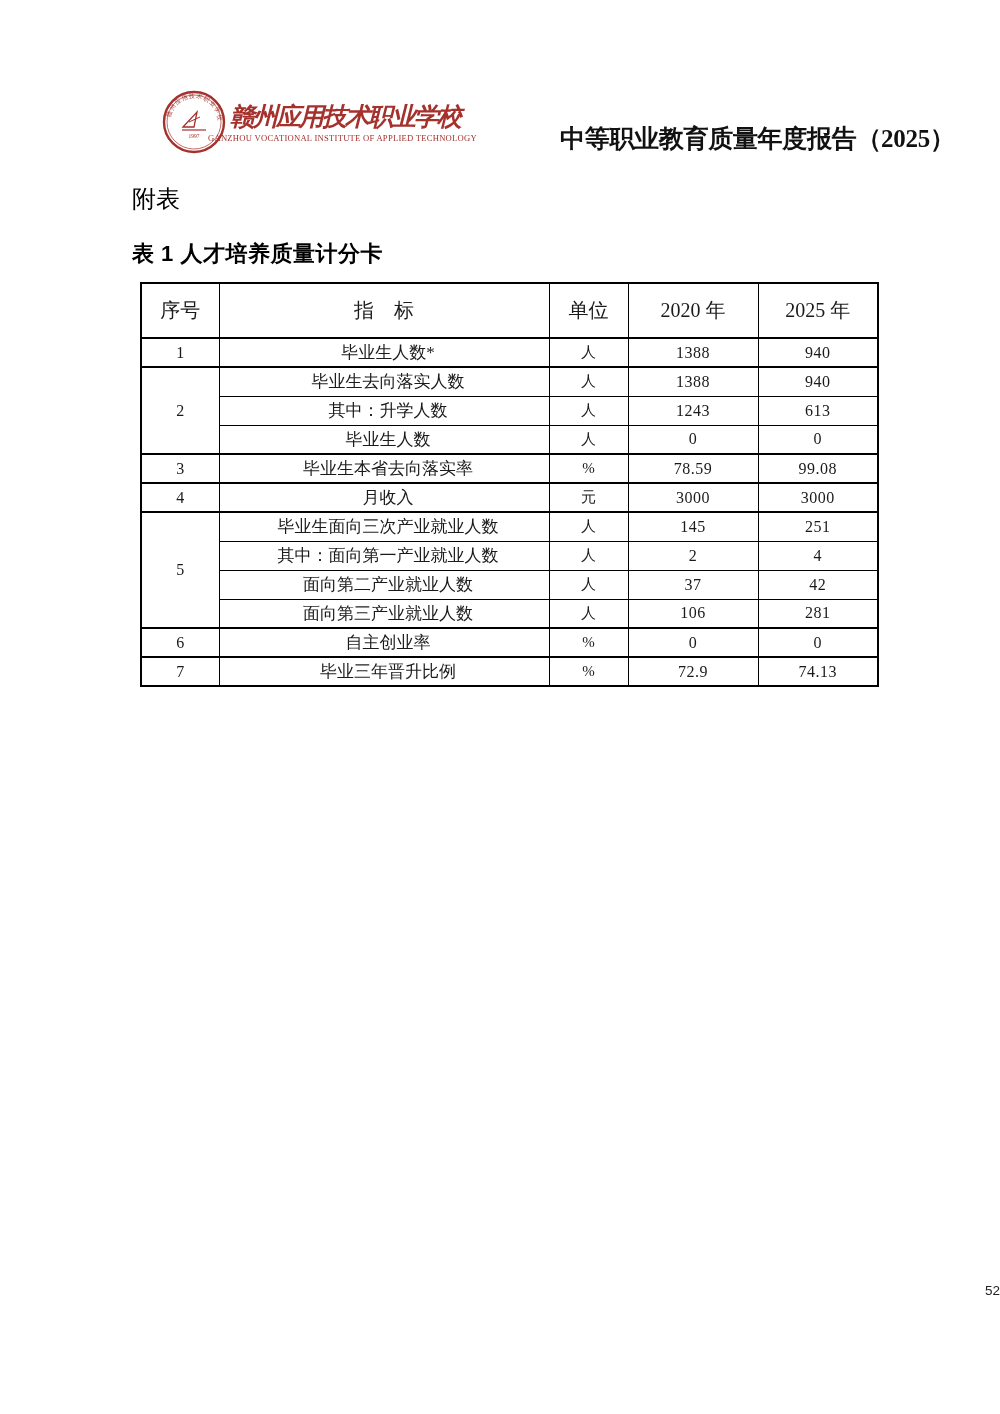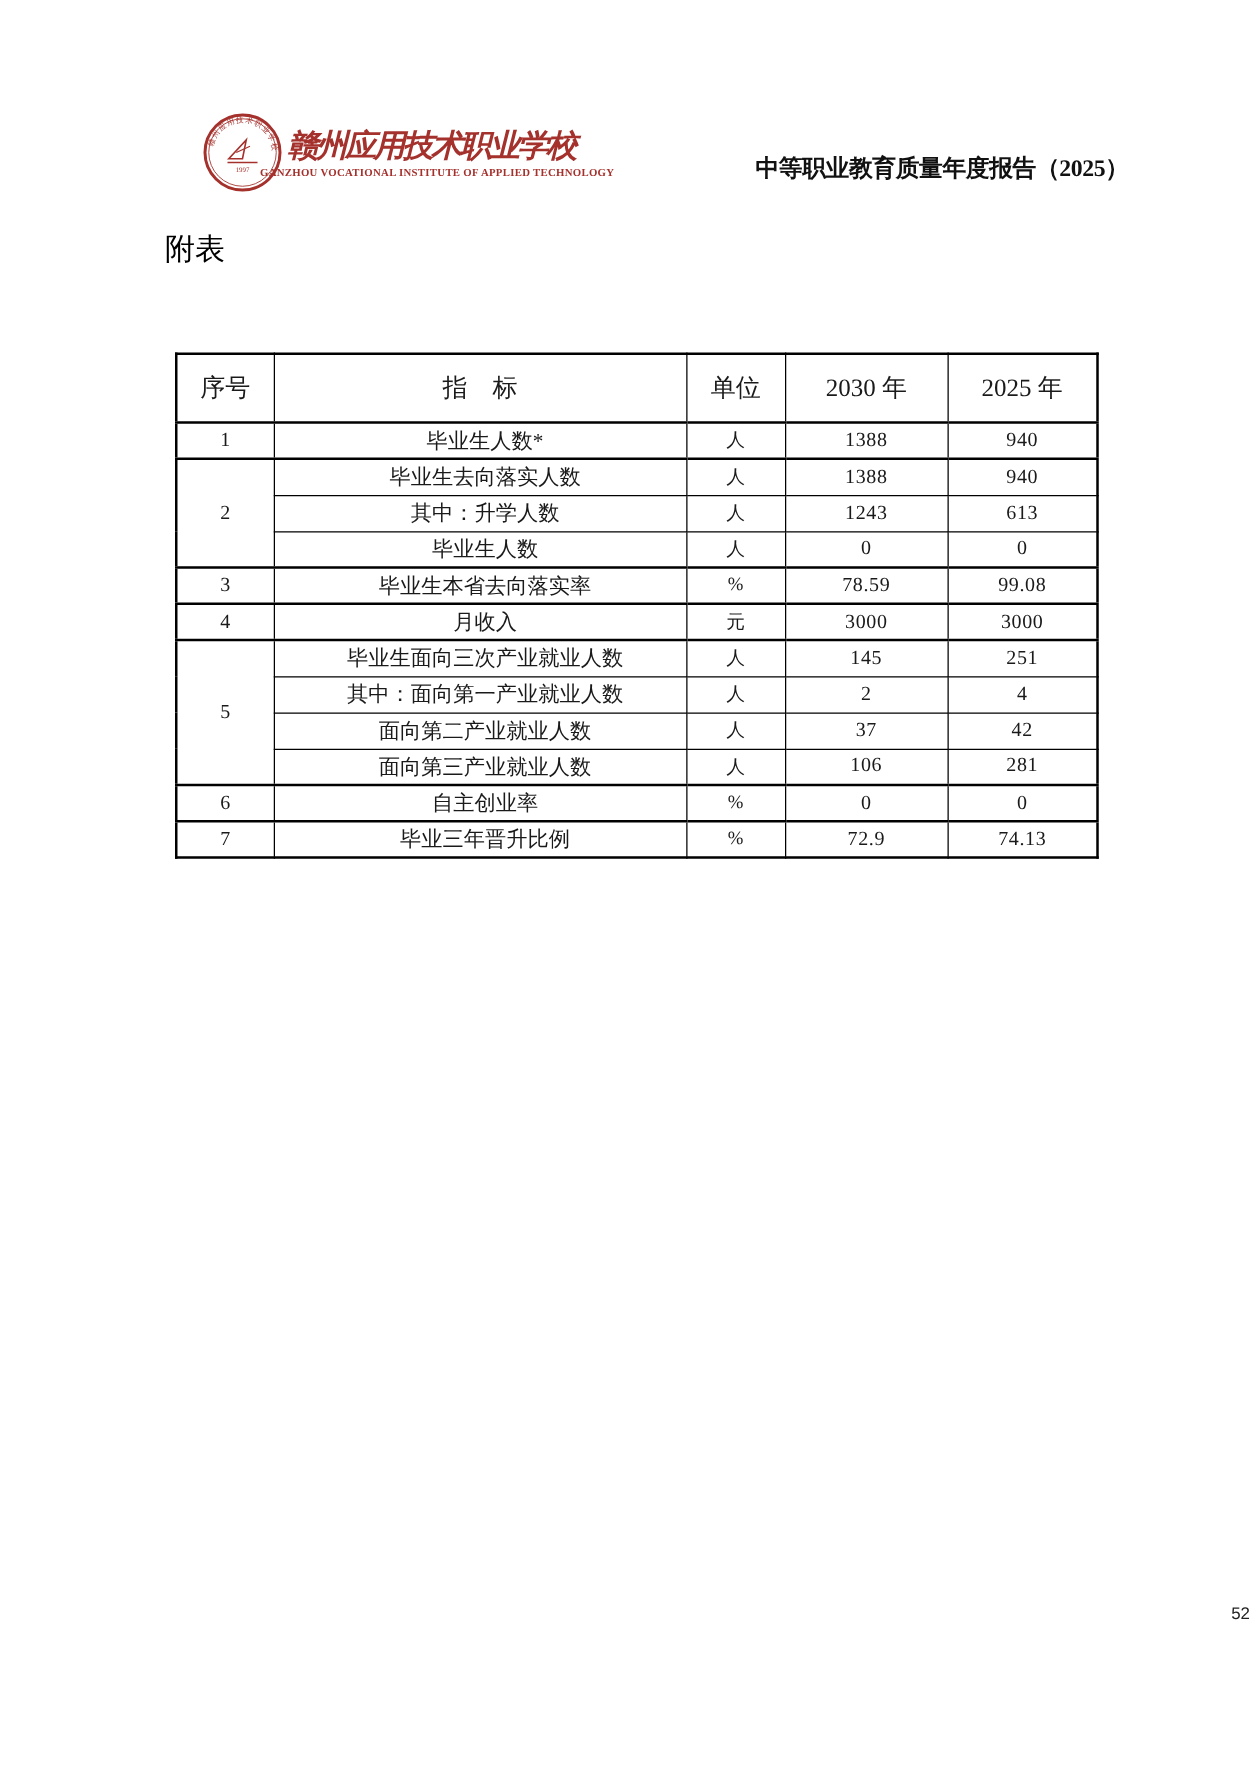--- a/index.html
+++ b/index.html
@@ -34,38 +34,37 @@
     font-size: 25px;
     line-height: 26px;
     letter-spacing: -2px;
     color: #a5312d;
     white-space: nowrap;
   }
   .school-name-en {
     margin-top: 3px;
     margin-left: -22px;
     font-family: "Liberation Serif", "DejaVu Serif", serif;
-    font-weight: bold;
+    font-weight: normal;
     font-size: 8.6px;
     letter-spacing: 0.25px;
     color: #a5312d;
     white-space: nowrap;
   }
   .report-title {
     position: absolute;
-    left: 603px;
+    left: 560px;
     top: 122px;
     width: 300px;
     font-family: "Liberation Serif", "DejaVu Serif", serif;
     font-weight: bold;
-    font-size: 19px;
+    font-size: 25px;
     letter-spacing: -0.3px;
     color: #111;
     white-space: nowrap;
-    text-align: right;
   }
 
   
   .section-title {
     position: absolute;
     left: 132px;
     top: 183px;
     font-family: "Liberation Sans", "DejaVu Sans", sans-serif;
     font-weight: normal;
     font-size: 24px;
@@ -157,36 +156,37 @@
       <text x="32" y="47.5" text-anchor="middle" font-size="5.5" fill="#a5312d">1997</text>
     </svg>
     <div class="name-block">
       <div class="school-name-cn">赣州应用技术职业学校</div>
       <div class="school-name-en">GANZHOU VOCATIONAL INSTITUTE OF APPLIED TECHNOLOGY</div>
     </div>
   </div>
   <div class="report-title">中等职业教育质量年度报告（2025）</div>
 
   <div class="section-title">附表</div>
+  <div class="table-title">表 1 人才培养质量计分卡</div>
 
   <div class="tbl-wrap">
     <table class="scorecard">
         <colgroup>
           <col style="width: 78px;">
           <col style="width: 330px;">
           <col style="width: 79px;">
           <col style="width: 130px;">
           <col style="width: 120px;">
         </colgroup>
         <thead>
           <tr>
             <th>序号</th>
             <th>指　标</th>
             <th>单位</th>
-            <th>2030 年</th>
+            <th>2020 年</th>
             <th>2025 年</th>
           </tr>
         </thead>
         <tbody>
           <tr class="group-start">
             <td rowspan="1" class="c-no">1</td>
             <td class="c-ind">毕业生人数*</td>
             <td class="c-unit">人</td>
             <td class="c-num">1388</td>
             <td class="c-num">940</td>

